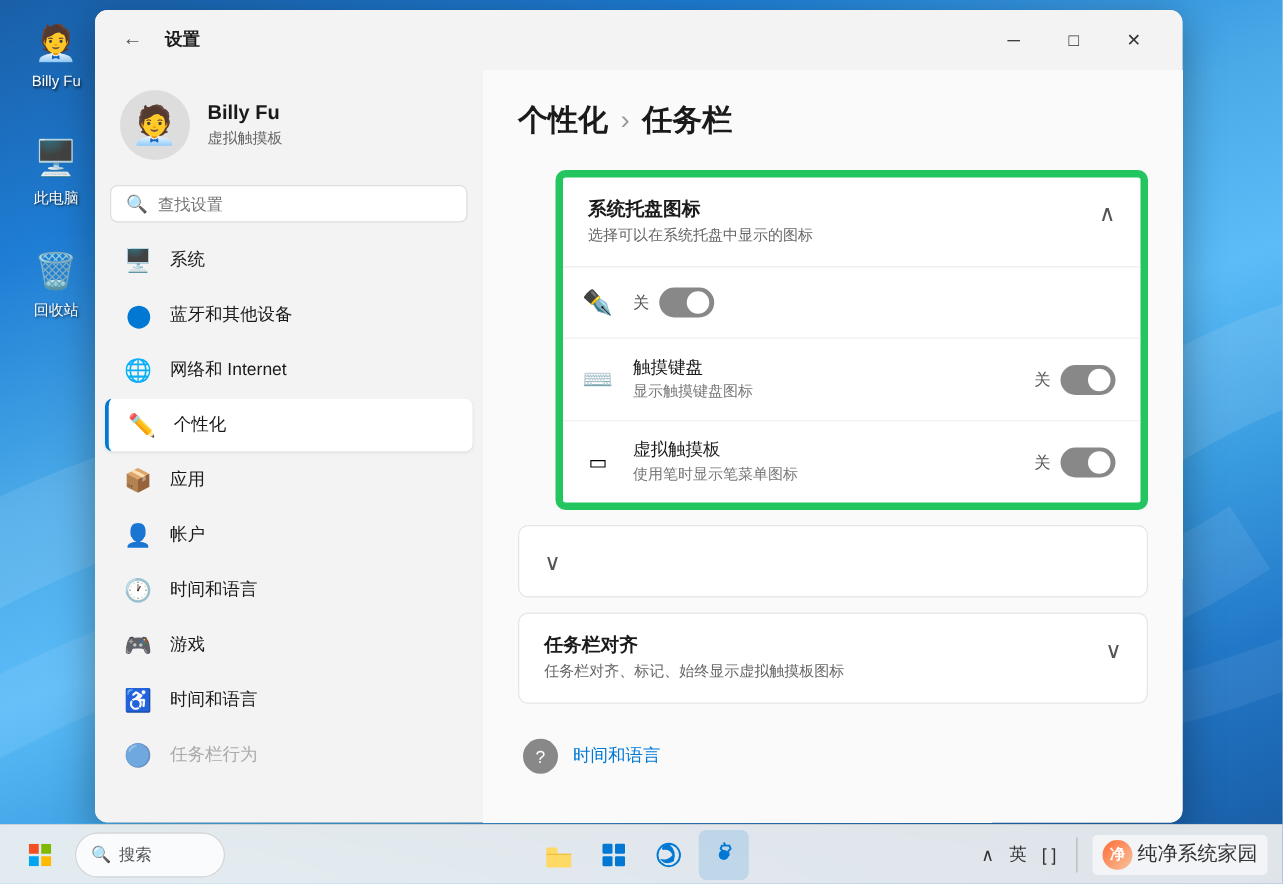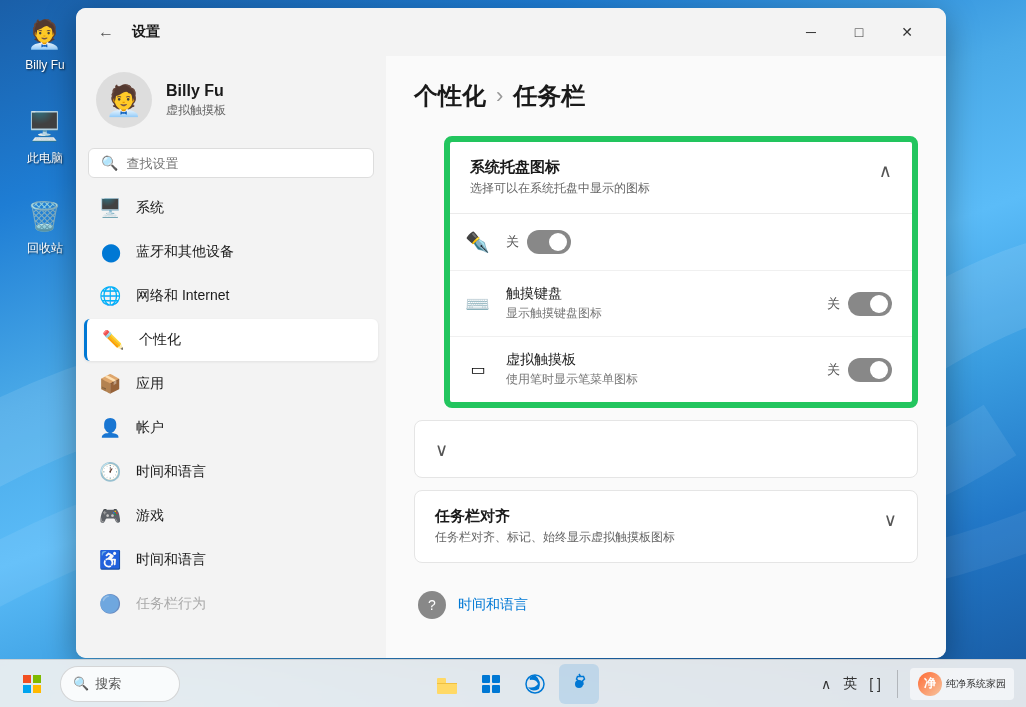--- a/index.html
+++ b/index.html
@@ -659,16 +659,16 @@
 
   <div class="taskbar-right">
     <div class="system-tray">
       <span class="tray-icon">∧</span>
       <span class="tray-icon">英</span>
       <span class="tray-icon">[ ]</span>
     </div>
     <div class="taskbar-divider"></div>
     <div class="yidaimei-logo">
       <div style="width:24px;height:24px;background:linear-gradient(135deg,#ff6b35,#f7c59f);border-radius:50%;display:flex;align-items:center;justify-content:center;font-size:12px;font-weight:bold;color:white;">净</div>
-      <span style="font-size:10px;color:#333;">纯净系统家园</span>
+      <span style="font-size:16px;color:#333;">纯净系统家园</span>
     </div>
   </div>
 </div>
 
 </body></html>

